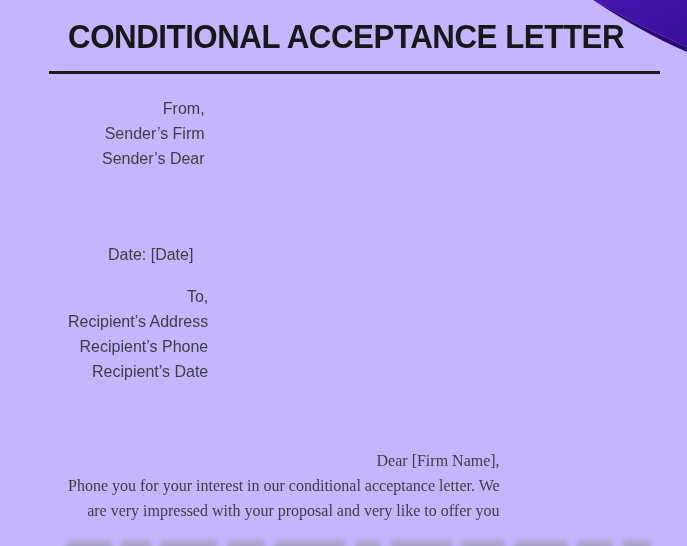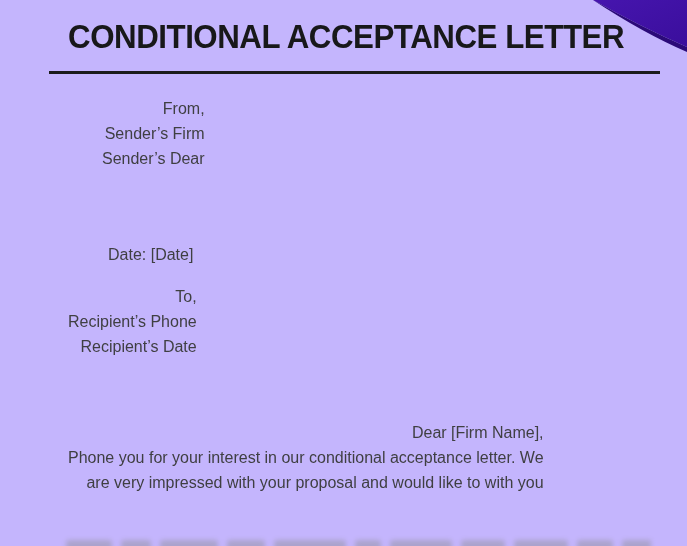--- a/index.html
+++ b/index.html
@@ -48,21 +48,21 @@
     left: 68px;
     margin: 0;
     font-size: 16px;
     line-height: 25px;
     color: #3f3f42;
     white-space: nowrap;
   }
   .block-from  { top: 96px; margin-left: 34px; }
   .block-date  { top: 242px; margin-left: 40px; }
   .block-to    { top: 284px; }
-  .block-body  { top: 420px; }
+  .block-body  { top: 448px; font-family: Liberation Serif, serif; }
   .blur-line {
     position: absolute;
     left: 66px;
     top: 540px;
     width: 585px;
     height: 12px;
     display: flex;
     gap: 9px;
     filter: blur(2.5px);
     opacity: 0.45;
@@ -100,28 +100,29 @@
     <div>Sender’s Firm</div>
     <div>Sender’s Dear</div>
   </div>
 
   <div class="text-block block-date">
     <div>Date: [Date]</div>
   </div>
 
   <div class="text-block block-to">
     <div>To,</div>
+    <div>Recipient’s Address</div>
     <div>Recipient’s Phone</div>
     <div>Recipient’s Date</div>
   </div>
 
   <div class="text-block block-body">
     <div>Dear [Firm Name],</div>
     <div>Phone you for your interest in our conditional acceptance letter. We</div>
-    <div>are very impressed with your proposal and would like to with you</div>
+    <div>are very impressed with your proposal and very like to offer you</div>
   </div>
 
   <div class="blur-line">
     <div class="smudge" style="width:46px"></div>
     <div class="smudge" style="width:30px"></div>
     <div class="smudge" style="width:58px"></div>
     <div class="smudge" style="width:38px"></div>
     <div class="smudge" style="width:72px"></div>
     <div class="smudge" style="width:26px"></div>
     <div class="smudge" style="width:62px"></div>

